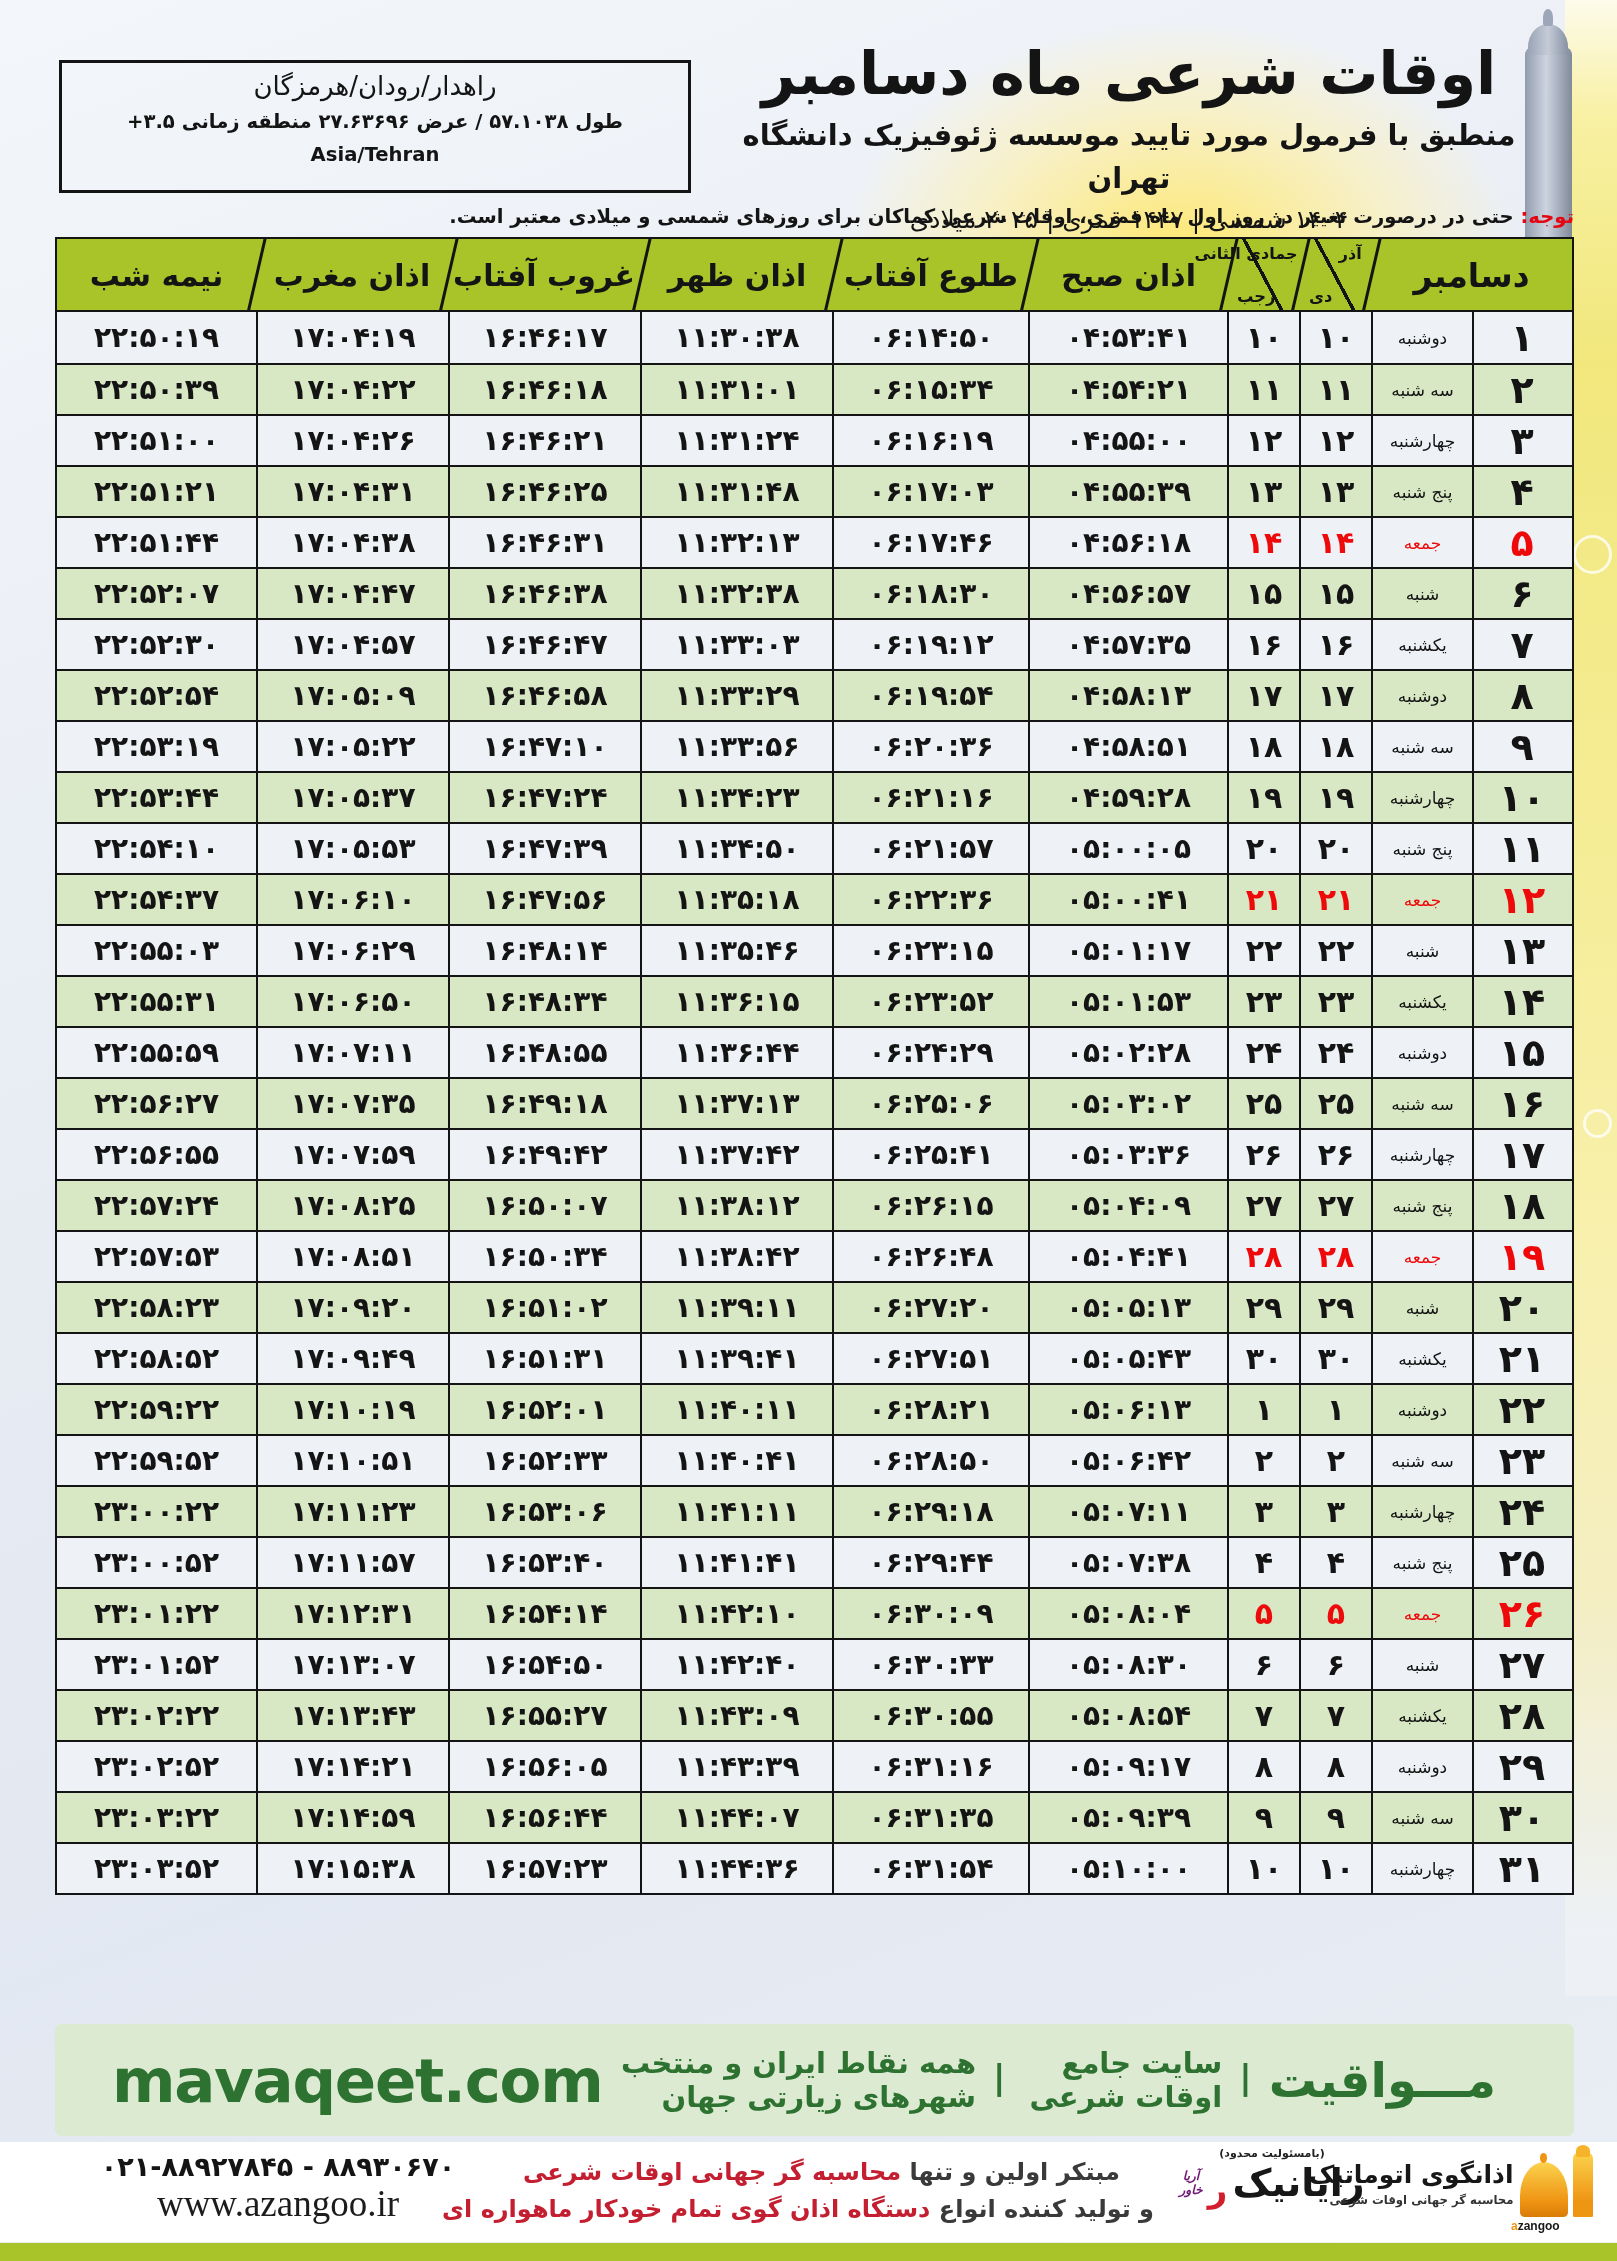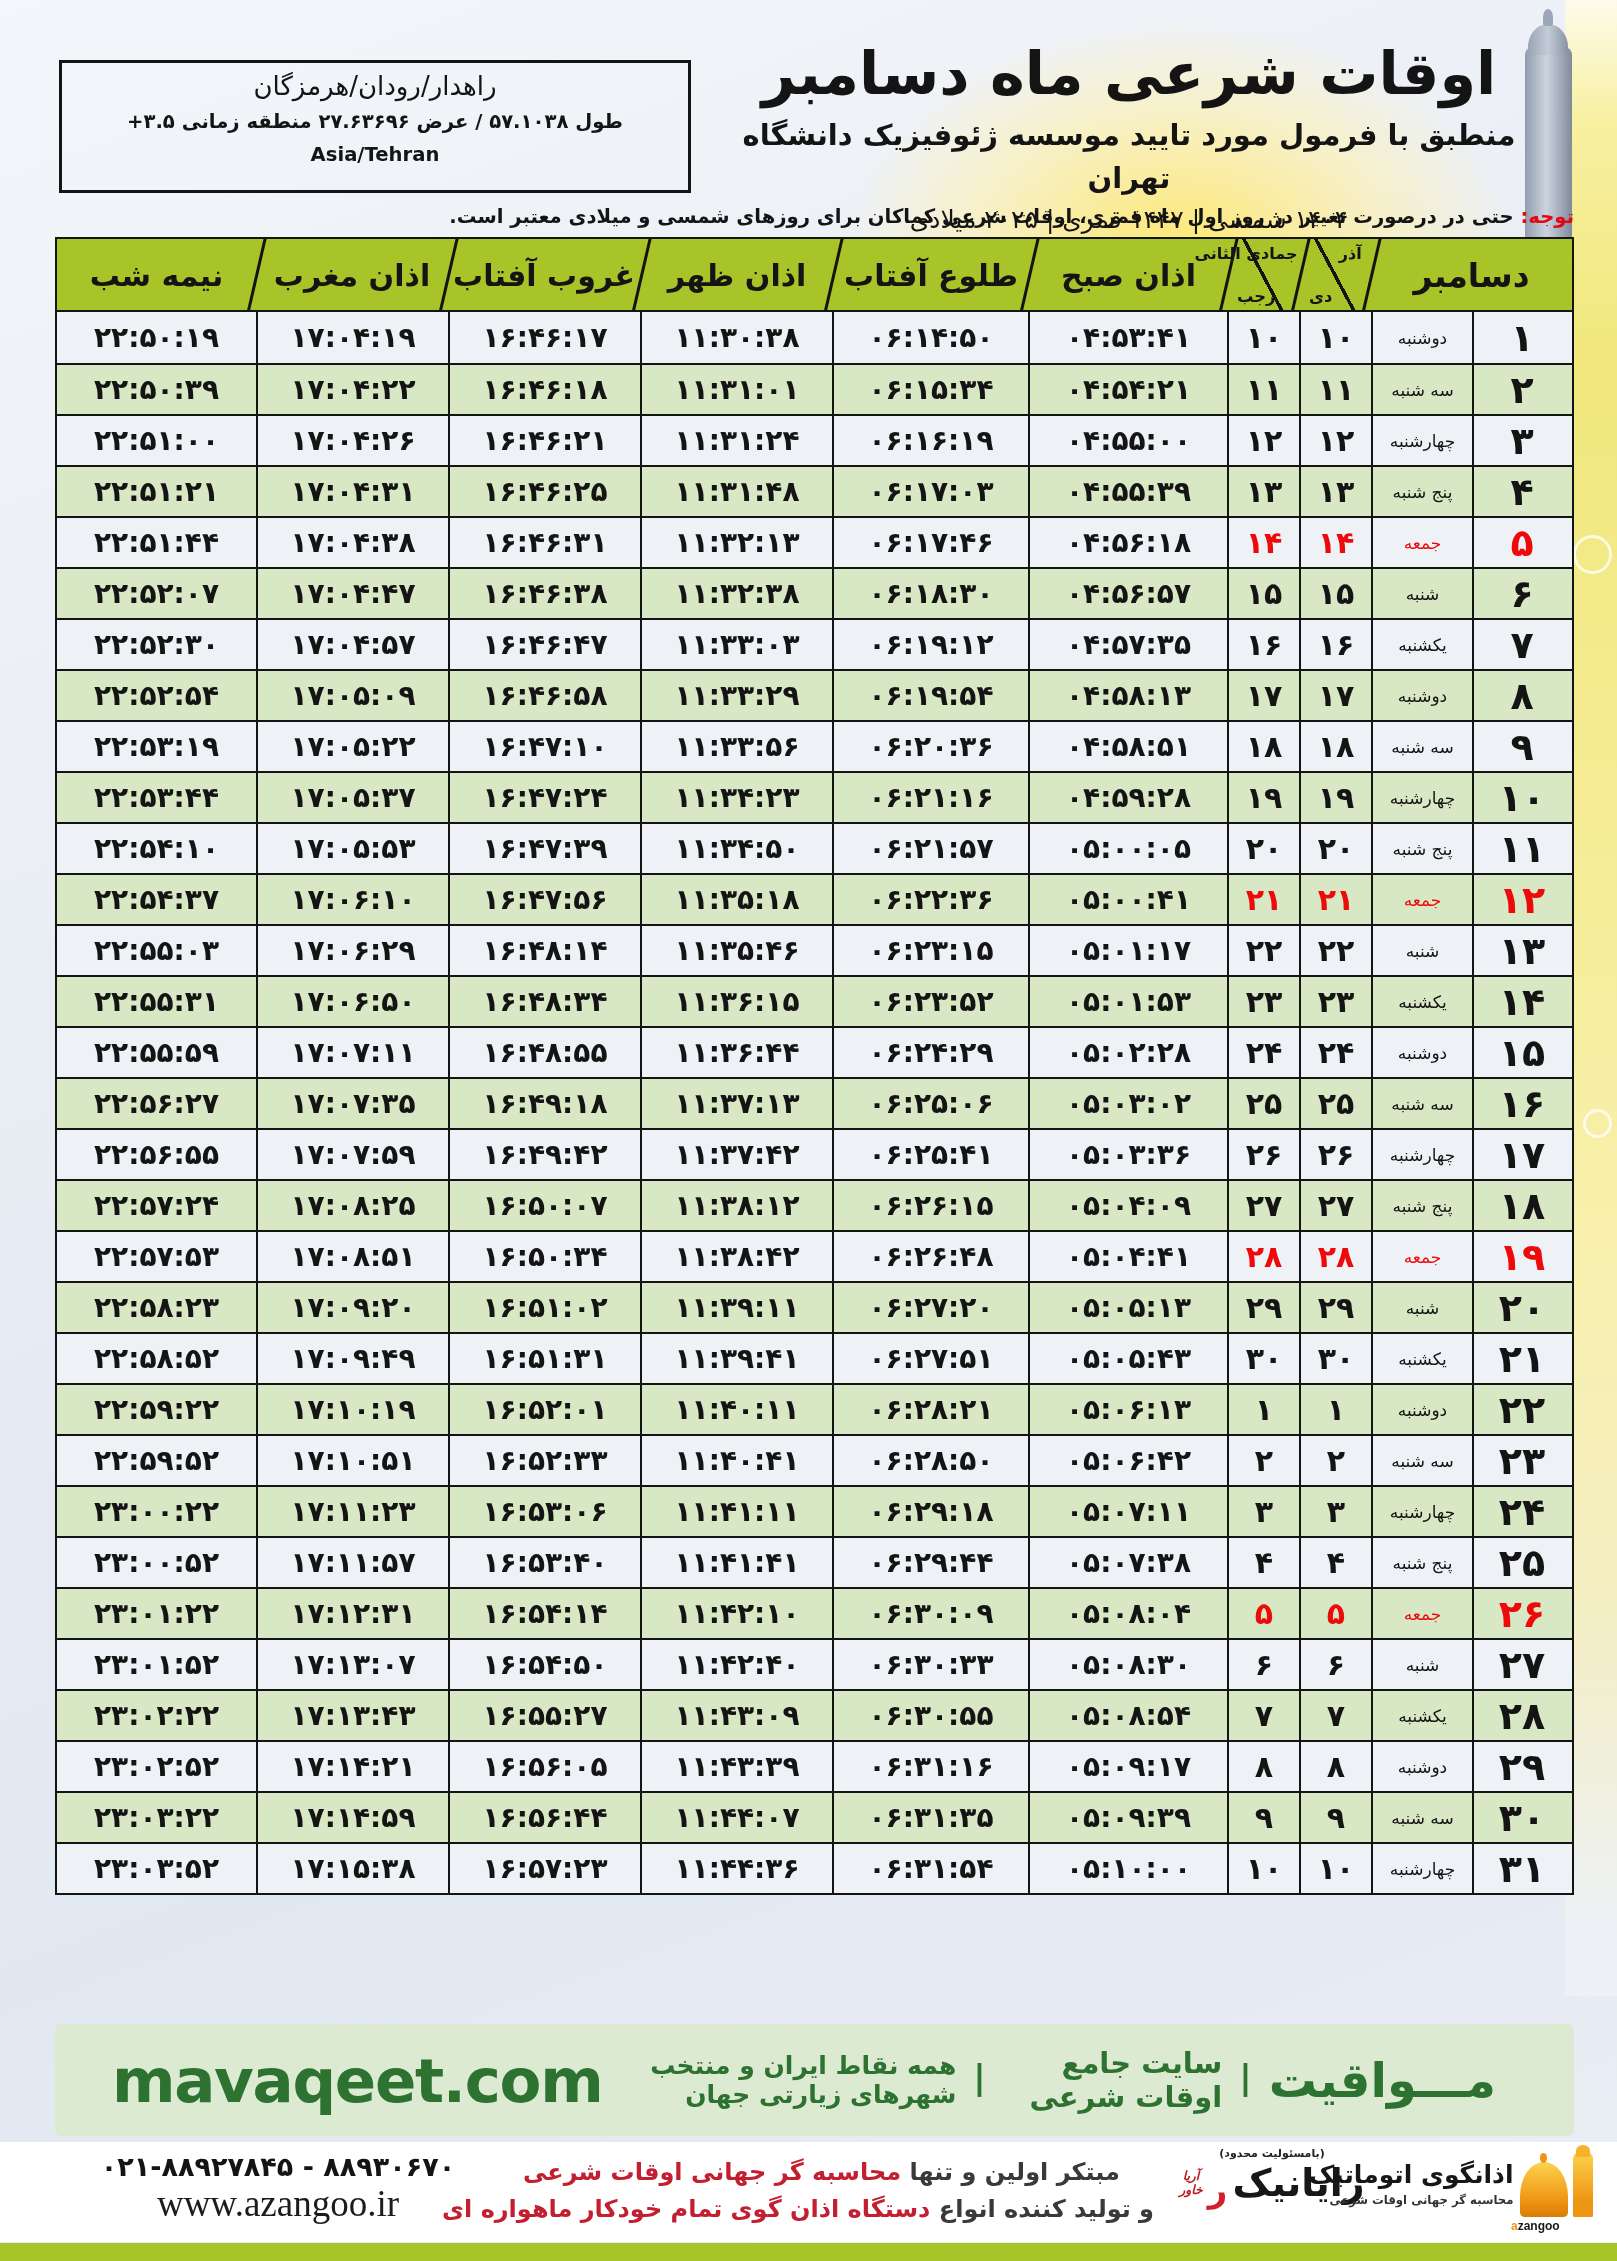--- a/index.html
+++ b/index.html
@@ -62,35 +62,35 @@
   .trow.friday .accent { color: #ee0a0a; }
   
   .mava { position: absolute; left: 55px; top: 2024px; width: 1519px; height: 112px; z-index: 2;
     background: #dcead2; border-radius: 6.5px; display: flex; align-items: center; justify-content: space-between;
     padding: 0 78px 0 57px; color: #2d7230; }
   .mava-domain { font-size: 61px; font-weight: bold; letter-spacing: -1.3px; }
   .mava-fa { display: flex; align-items: center; direction: rtl; gap: 17px; }
   .mava-brand { font-size: 48px; font-weight: bold; }
   .mava-sep { font-size: 34px; font-weight: bold; transform: translateY(-2.6px); }
   .mava-t1 { font-size: 29px; font-weight: bold; }
-  .mava-t2 { font-size: 25px; font-weight: bold; }
+  .mava-t2 { font-size: 29px; font-weight: bold; }
   
   .footer { position: absolute; left: 0; top: 2142px; width: 1618px; height: 100px; z-index: 2; background: #ffffff; }
   .f-contact { position: absolute; left: 69px; top: 9px; width: 418px; text-align: center; }
   .f-phone { font-size: 27px; font-weight: bold; letter-spacing: 0.7px; }
   .f-site  { font-family: "Liberation Serif", "DejaVu Serif", serif; font-size: 37px; line-height: 43px; color: #1c1c1c; }
   .f-claims { position: absolute; left: 489px; top: 11.7px; width: 665px; direction: rtl; text-align: center;
     font-size: 24px; font-weight: bold; line-height: 37px; color: #3a3a3a; white-space: nowrap; }
   .red2 { color: #c41e31; }
   .f-rayanik { position: absolute; left: 1171px; top: 5.2px; width: 202px; direction: rtl; text-align: center; }
   .ray-note { font-size: 11px; font-weight: bold; color: #222; }
   .ray-row { display: flex; direction: rtl; align-items: center; justify-content: center; gap: 5.2px; margin-top: 1.3px; }
   .ray-name { font-size: 38px; font-weight: bold; color: #171717; }
   .ray-red { font-size: 34px; font-weight: bold; color: #d21f2c; transform: translateY(6.5px); }
-  .ray-stack { display: flex; flex-direction: column; font-size: 12.4px; font-weight: bold; color: #b91c1c; line-height: 14.4px; }
+  .ray-stack { display: flex; flex-direction: column; font-size: 12.4px; font-weight: bold; color: #701a75; line-height: 14.4px; }
   .f-azangoo { position: absolute; left: 1383px; top: 6.5px; width: 215px; direction: rtl; }
   .az-wrap { display: flex; direction: rtl; align-items: flex-start; gap: 6.5px; }
   .az-icon { position: relative; width: 78px; height: 68px; flex: 0 0 auto; }
   .az-dome { position: absolute; left: 0; bottom: 0; width: 48px; height: 55px; display: block;
     background: linear-gradient(180deg, #fbd34d, #ef9514 70%, #d97c07); border-radius: 50% 50% 10% 10% / 62% 62% 8% 8%; }
   .az-dome::after { content: ""; position: absolute; top: -9px; left: 19.6px; width: 7.8px; height: 10.4px; background: #ef9514; border-radius: 50%; }
   .az-min { position: absolute; right: 5.2px; bottom: 0; width: 19.6px; height: 65px; display: block;
     background: linear-gradient(180deg, #fbd34d, #ef9514 75%); border-radius: 6.5px 6.5px 1.3px 1.3px; }
   .az-min::after { content: ""; position: absolute; top: -6.5px; left: 2.6px; width: 14.4px; height: 11.7px; background: #f6b32a; border-radius: 50% 50% 20% 20%; }
   .az-text { padding-top: 11.7px; }

